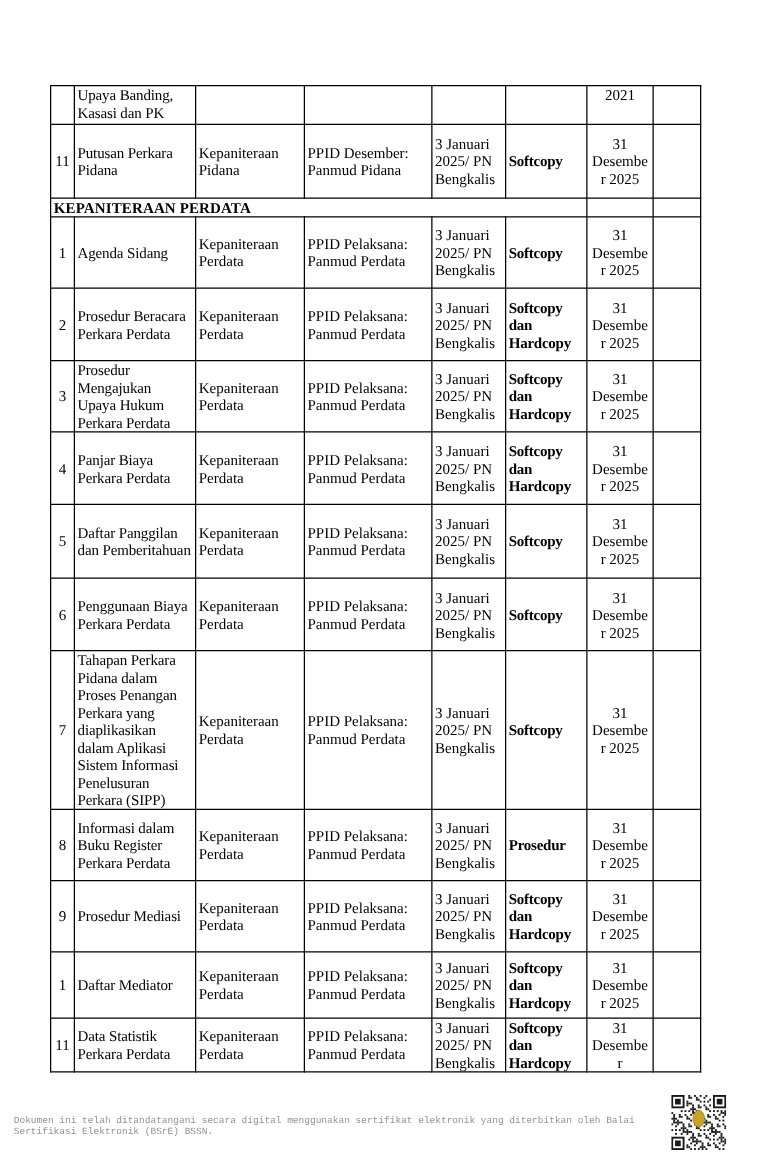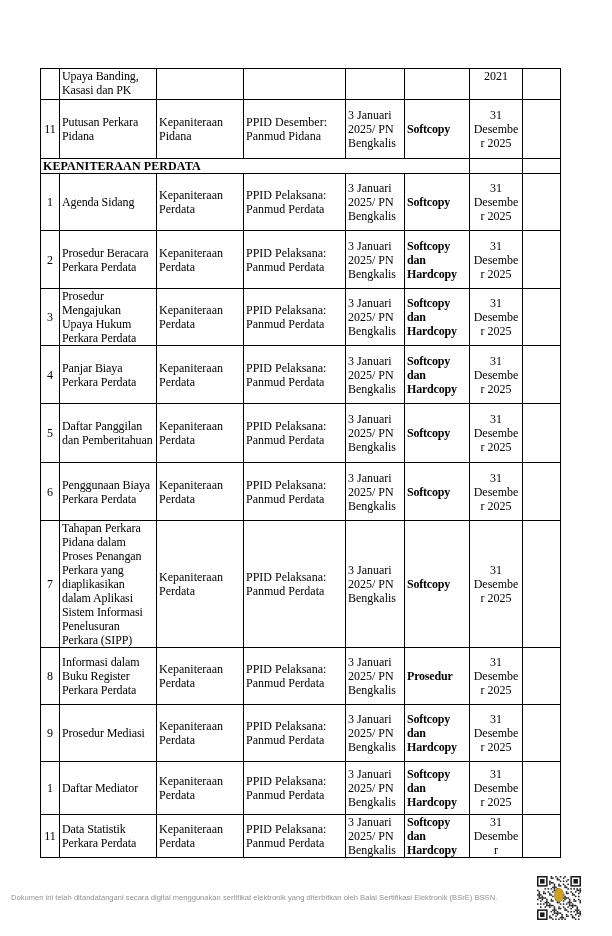--- a/index.html
+++ b/index.html
@@ -30,21 +30,21 @@
   td.cell-no { text-align:center; padding:0; }
   td.cell-description { padding:0 1px; letter-spacing:-0.1px; }
   td.cell-format { padding:0 1px; letter-spacing:-0.2px; word-spacing:-0.6px;font-weight:bold; }
   td.cell-end { text-align:center; padding:0; }
   td.cell-notes { padding:0; }
   td.section-cell { font-weight:bold; padding:0 1px; letter-spacing:0.1px; }
   tr.row-cont td { vertical-align:top; }
   .footer-note {
     position:absolute; left:11px; top:893px;
     width:516px;
-    font-family:Liberation Sans, sans-serif;
+    font-family:Liberation Mono, monospace;
     font-size:7.6px;
     line-height:9px;
     color:#929292;
   }
   .qr {
     position:absolute; left:537px; top:876px;
     width:44px; height:44px;
   }
 </style>
 </head>

